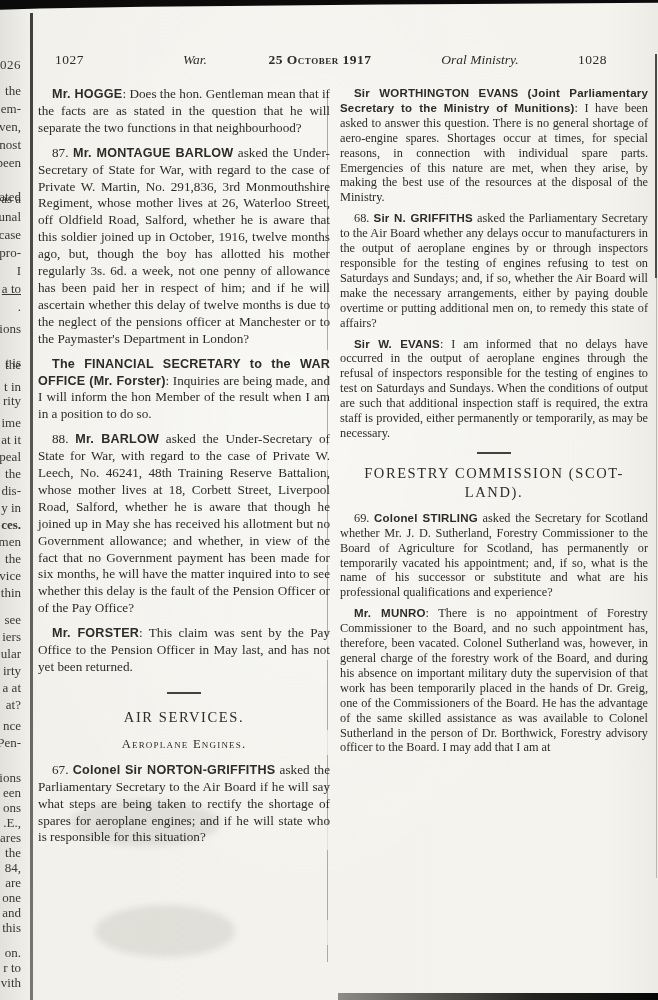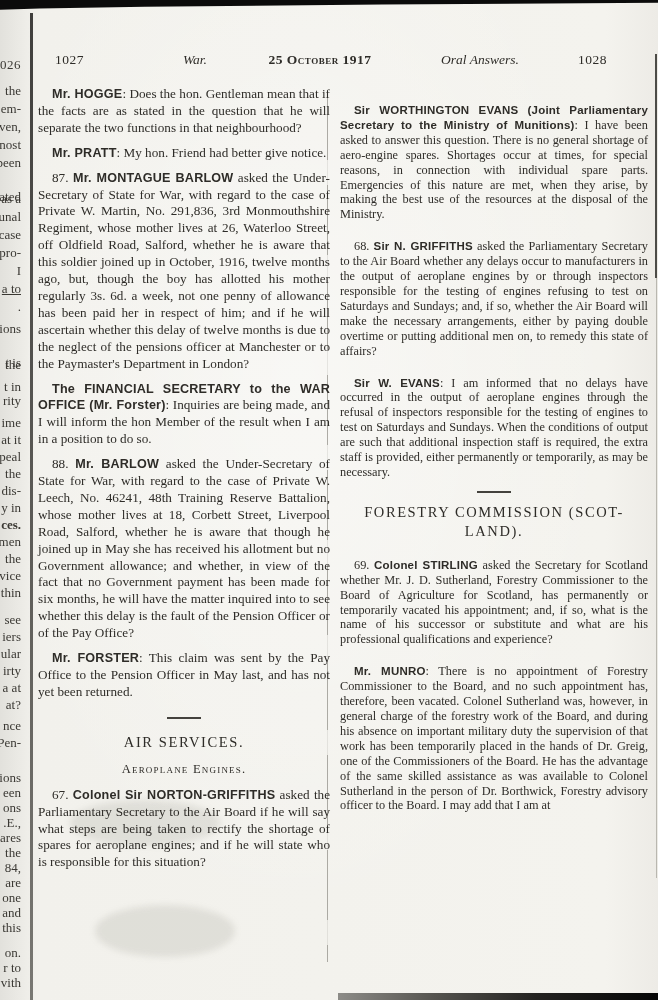--- a/index.html
+++ b/index.html
@@ -28,21 +28,21 @@
   .header{position:absolute;top:52px;left:0;width:658px;height:22px;font-size:13.5px;}
   .header .hitem{position:absolute;white-space:nowrap;}
   .pgnum{font-size:13.5px;letter-spacing:.5px;}
   .runtitle{font-style:italic;}
   .rundate{font-variant:small-caps;letter-spacing:.5px;}
   
   .col{position:absolute;top:86px;}
   .col-left{left:38px;width:292px;font-size:13.2px;line-height:16.9px;}
   .col-right{left:340px;width:308px;font-size:12.3px;line-height:14.9px;}
   .para{margin:0 0 8px 0;text-align:justify;text-indent:14px;}
-  .col-right .para{margin-bottom:6px;margin-top:17px;}
+  .col-right .para{margin-bottom:6px;}
   .spk{font-family:"Liberation Sans", sans-serif;font-weight:700;letter-spacing:.2px;}
   .col-left .spk{font-size:12.6px;}
   .col-right .spk{font-size:11.5px;}
   .dash{width:34px;height:2px;background:#44423d;margin:16px auto 14px auto;}
   .col-right .dash{margin:11px auto 10px auto;}
   .h-section{text-align:center;font-size:14.5px;letter-spacing:1.6px;line-height:19px;margin:0 0 9px 0;}
   .h-sub{text-align:center;font-variant:small-caps;font-size:12.6px;letter-spacing:1.2px;margin:0 0 9px 0;}
   
   .frag{position:absolute;right:7px;white-space:nowrap;font-size:13px;color:#3a3833;}
   .frag.pagenum{font-size:13px;letter-spacing:.5px;}
@@ -117,27 +117,26 @@
   <div class="right-edge-faint"></div>
   <div class="col-divider"></div>
 
   <div class="smudge" style="left:70px;top:800px;width:150px;height:46px;"></div>
   <div class="smudge" style="left:95px;top:905px;width:140px;height:52px;"></div>
 
   <div class="header">
     <span class="hitem pgnum" style="left:55px;">1027</span>
     <span class="hitem runtitle" style="left:150px;width:90px;text-align:center;">War.</span>
     <span class="hitem rundate" style="left:250px;width:140px;text-align:center;font-weight:bold;">25 October 1917</span>
-    <span class="hitem runtitle" style="left:425px;width:110px;text-align:center;">Oral Answers.</span>
+    <span class="hitem runtitle" style="left:425px;width:110px;text-align:center;">Oral Ministry.</span>
     <span class="hitem pgnum" style="left:578px;">1028</span>
   </div>
 
   <div class="col col-left" id="col-left">
       <p class="para"><span class="spk">Mr. HOGGE</span><span>: Does the hon. Gentleman mean that if the facts are as stated in the question that he will separate the two functions in that neighbourhood?</span></p>
-      <p class="para"><span class="spk">Mr. PRATT</span><span>: My hon. Friend had better give notice.</span></p>
       <p class="para"><span>87. </span><span class="spk">Mr. MONTAGUE BARLOW</span><span> asked the Under-Secretary of State for War, with regard to the case of Private W. Martin, No. 291,836, 3rd Monmouthshire Regiment, whose mother lives at 26, Waterloo Street, off Oldfield Road, Salford, whether he is aware that this soldier joined up in October, 1916, twelve months ago, but, though the boy has allotted his mother regularly 3s. 6d. a week, not one penny of allowance has been paid her in respect of him; and if he will ascertain whether this delay of twelve months is due to the neglect of the pensions officer at Manchester or to the Paymaster's Department in London?</span></p>
       <p class="para"><span class="spk">The FINANCIAL SECRETARY to the WAR OFFICE (Mr. Forster)</span><span>: Inquiries are being made, and I will inform the hon Member of the result when I am in a position to do so.</span></p>
       <p class="para"><span>88. </span><span class="spk">Mr. BARLOW</span><span> asked the Under-Secretary of State for War, with regard to the case of Private W. Leech, No. 46241, 48th Training Reserve Battalion, whose mother lives at 18, Corbett Street, Liverpool Road, Salford, whether he is aware that though he joined up in May she has received his allotment but no Government allowance; and whether, in view of the fact that no Government payment has been made for six months, he will have the matter inquired into to see whether this delay is the fault of the Pension Officer or of the Pay Office?</span></p>
       <p class="para"><span class="spk">Mr. FORSTER</span><span>: This claim was sent by the Pay Office to the Pension Officer in May last, and has not yet been returned.</span></p>
       <div class="dash"></div>
       <div class="h-section">
         <div>AIR SERVICES.</div>
       </div>
       <div class="h-sub">
         <div>Aeroplane Engines.</div>

